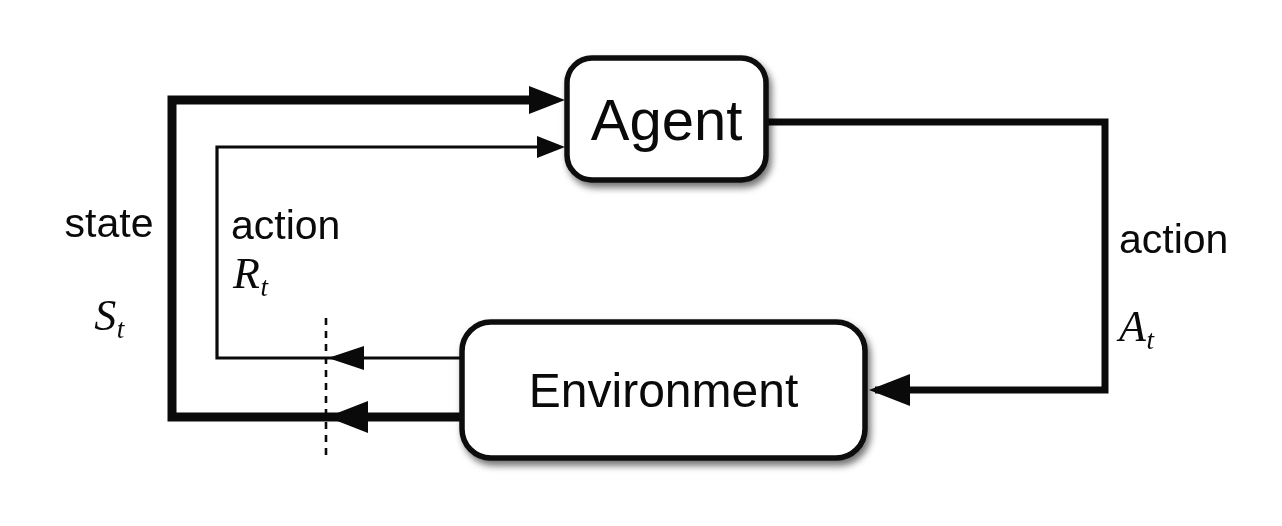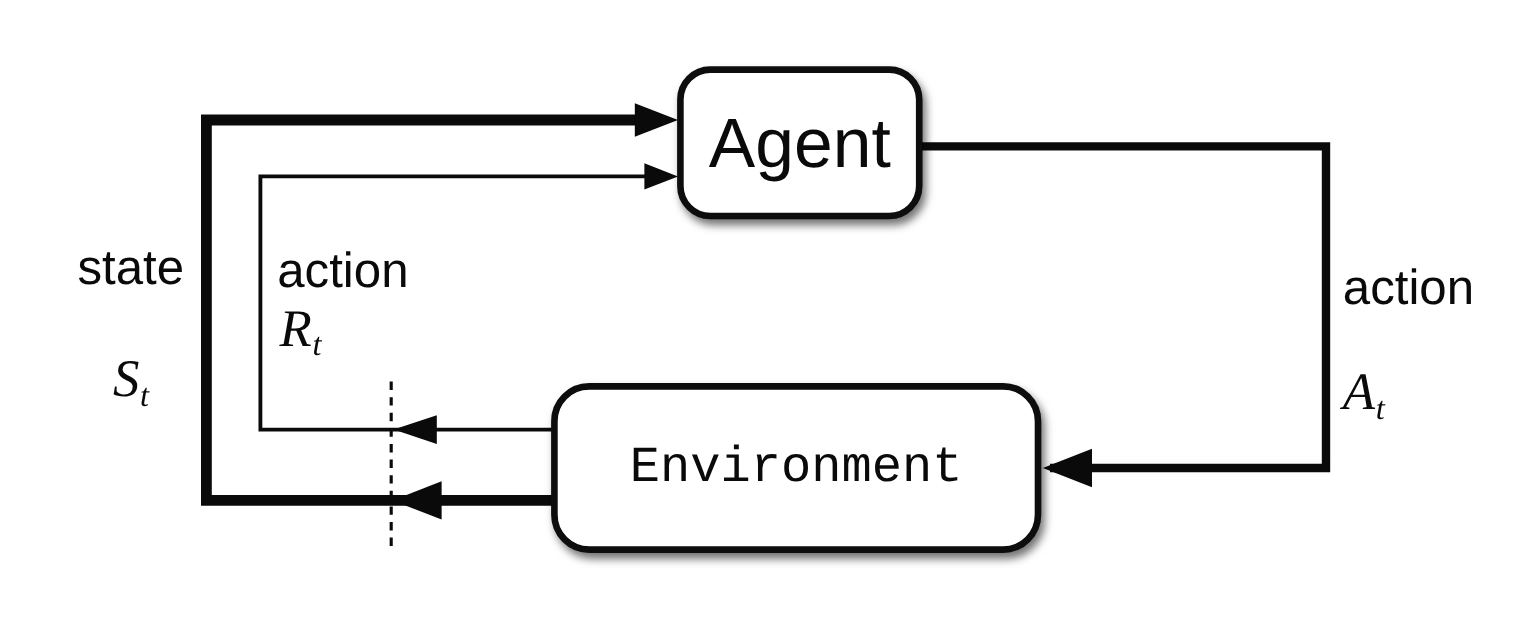--- a/index.html
+++ b/index.html
@@ -50,21 +50,21 @@
   }
   .node-label {
     position: absolute;
     display: flex;
     align-items: center;
     justify-content: center;
     font-family: "Liberation Sans", sans-serif;
     color: #0a0a0a;
   }
   .agent-label { font-size: 58px; }
-  .environment-label { font-size: 42px; font-family: Liberation Mono, monospace; }
+  .environment-label { font-size: 48px; }
   .center { text-align: center; }
 </style>
 </head>
 <body>
 
 <div class="canvas">
 
   <svg width="1282" height="526" viewBox="0 0 1282 526">
     <defs>
       <filter id="boxshadow" x="-25%" y="-25%" width="150%" height="150%">

